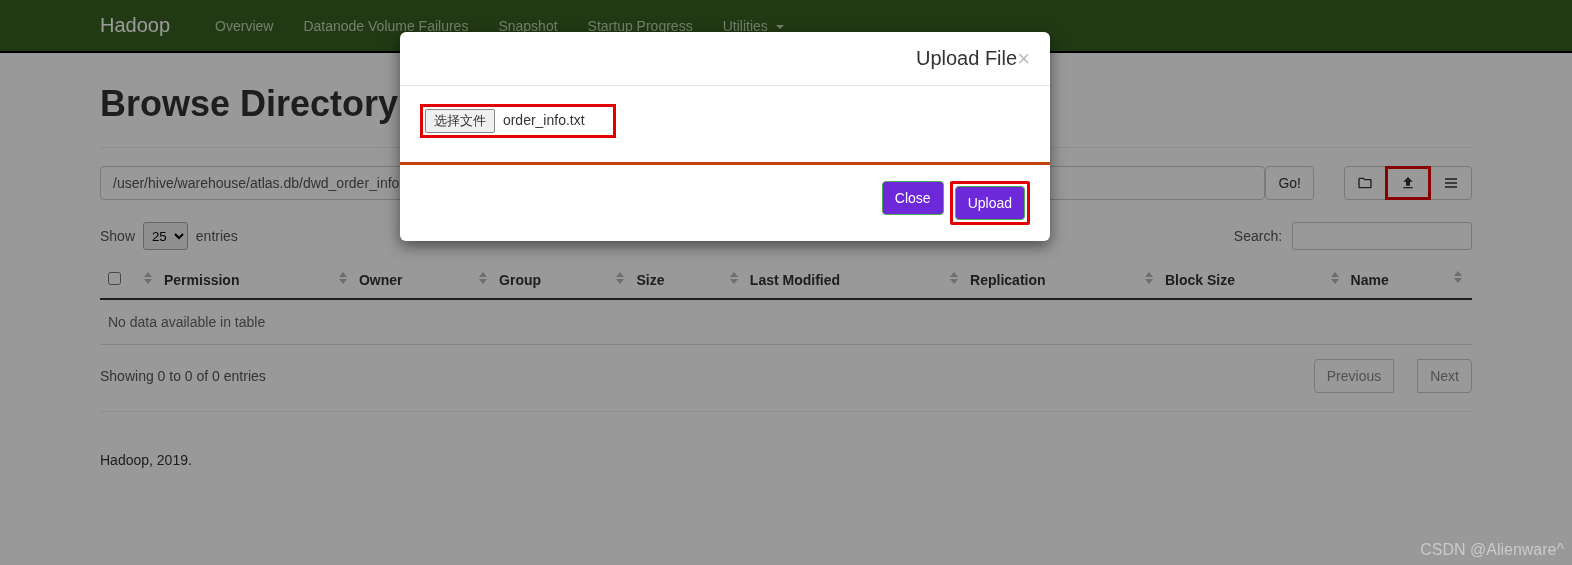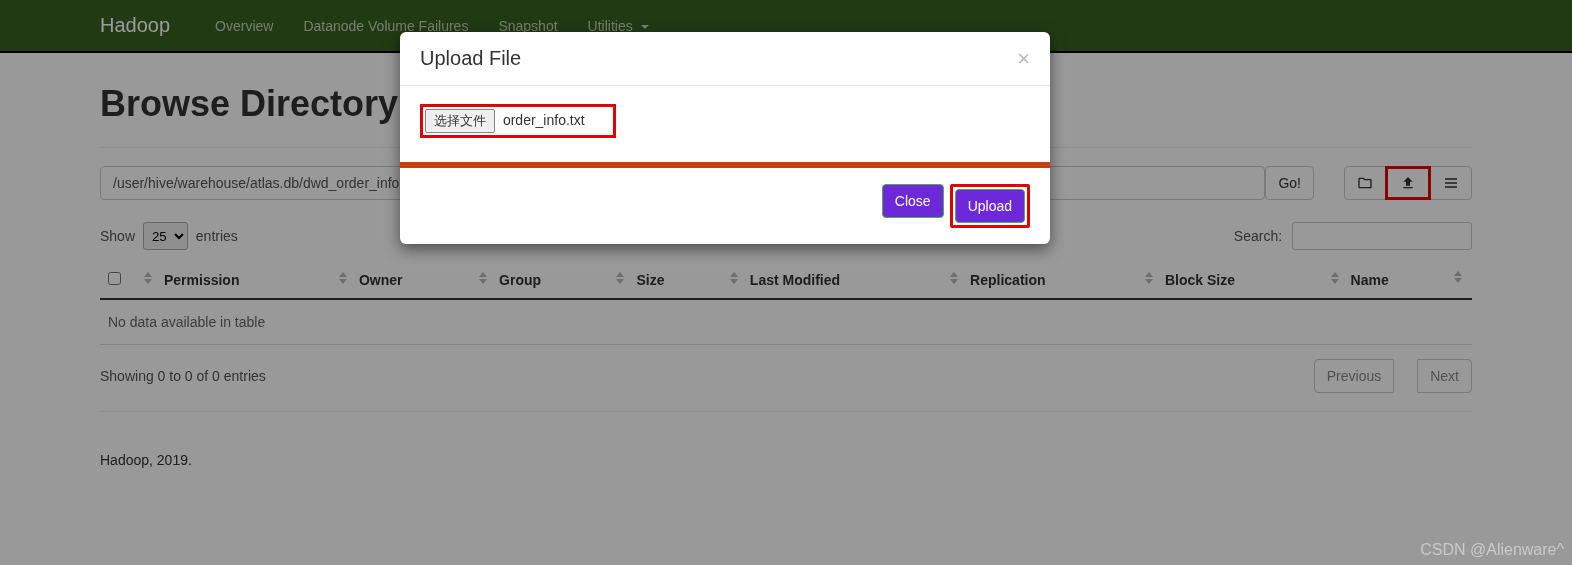--- a/index.html
+++ b/index.html
@@ -44,44 +44,45 @@
     .sort-icon.left { margin-right: 10px; }
     
     .table-footer { display: flex; justify-content: space-between; align-items: center; margin-top: 14px; color: #555; }
     .pagination { display: flex; gap: 24px; }
     .pagination .btn { color: #888; }
     
     .footer-text { margin-top: 40px; color: #333; }
     
     .modal-backdrop { position: absolute; inset: 0; background: rgba(0,0,0,0.4); z-index: 100; }
     .modal { position: absolute; top: 32px; left: 400px; width: 650px; background: #fff; border-radius: 6px; z-index: 101; box-shadow: 0 5px 15px rgba(0,0,0,.5); }
-    .modal-header { padding: 15px 20px; display: flex; justify-content: space-between; align-items: center; }
+    .modal-header { padding: 15px 20px; display: flex; justify-content: flex-end; align-items: center; }
     .modal-title { font-size: 20px; font-weight: 400; }
     .modal-close { font-size: 22px; color: #bbb; cursor: pointer; background: none; border: none; line-height: 1; }
-    .modal-body { padding: 18px 20px 24px; border-top: 1px solid #e5e5e5; border-bottom: 6px solid #c2410c; }
+    .modal-body { padding: 18px 20px 24px; border-top: 1px solid #e5e5e5; border-bottom: 3px solid #c2410c; }
     .file-picker-wrap { border: 3px solid #e30000; display: inline-block; padding: 2px 28px 2px 2px; }
     .file-picker-btn { border: 1px solid #888; background: #f0f0f0; padding: 2px 8px; font-size: 13px; display: inline-block; border-radius: 2px; }
     .file-name { margin-left: 4px; font-size: 14px; }
     .modal-footer { padding: 16px 20px; display: flex; justify-content: flex-end; gap: 6px; }
     .btn-success { background: #6d28d9; border-color: #4cae4c; color: #fff; }
     .upload-highlight { border: 3px solid #e30000; padding: 2px; display: inline-block; border-radius: 2px; }
     
     .watermark { position: absolute; bottom: 6px; right: 8px; color: #cacaca; font-size: 16px; z-index: 200; }
     
     .icon-svg { width: 16px; height: 16px; }
   </style>
 </head>
 <body>
 
 <div class="navbar">
   <span class="navbar-brand">Hadoop</span>
   <ul class="navbar-nav">
     <li><a href="#">Overview</a></li>
     <li><a href="#">Datanode Volume Failures</a></li>
     <li><a href="#">Snapshot</a></li>
+    <li><a href="#">Startup Progress</a></li>
     <li><a href="#"><span>Utilities</span> <span class="caret"></span></a></li>
   </ul>
 </div>
 
 <div class="container">
   <h1 class="page-title">Browse Directory</h1>
   <hr>
 
   <div class="path-row">
     <input class="path-input" type="text" value="/user/hive/warehouse/atlas.db/dwd_order_info" style="">

